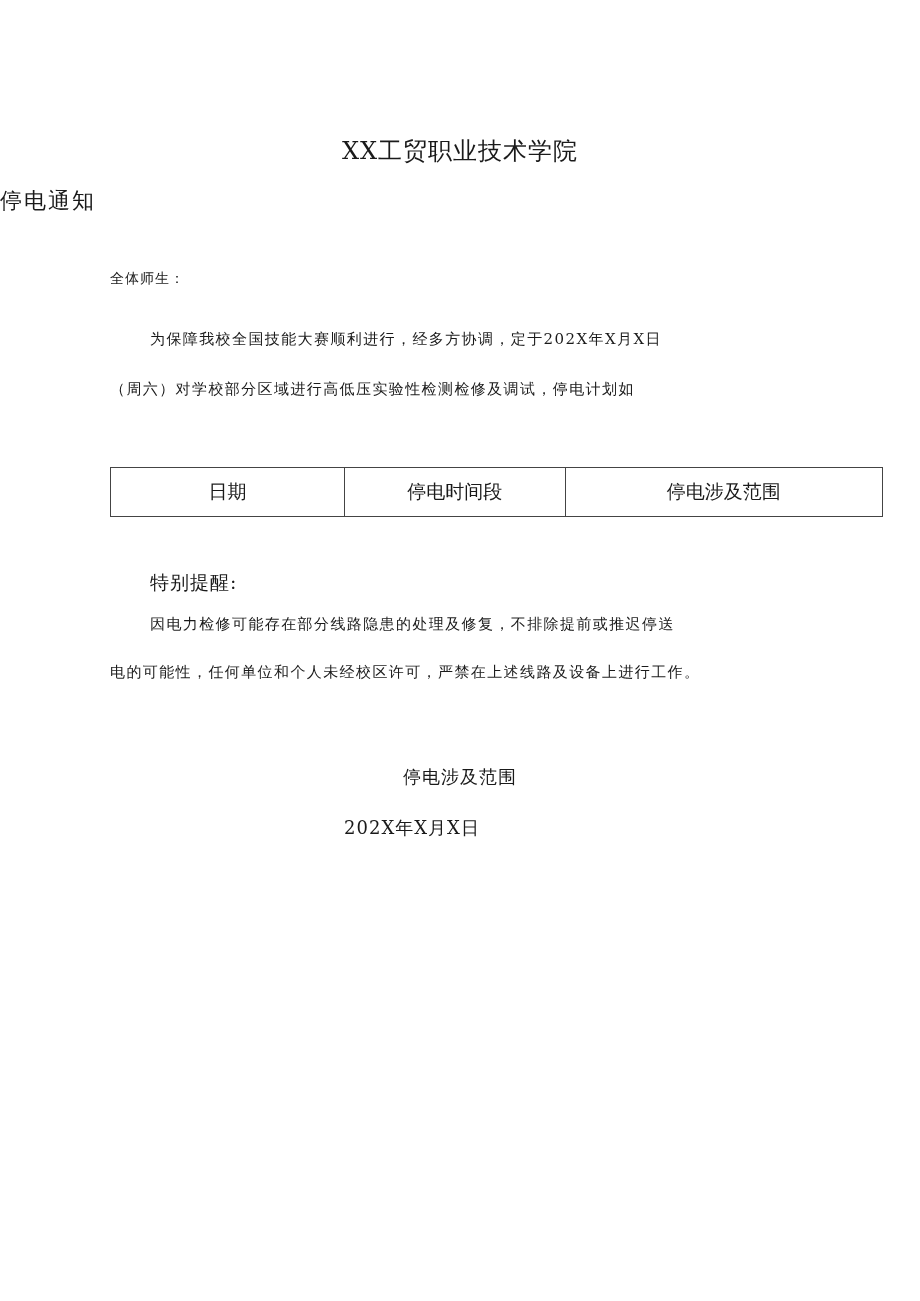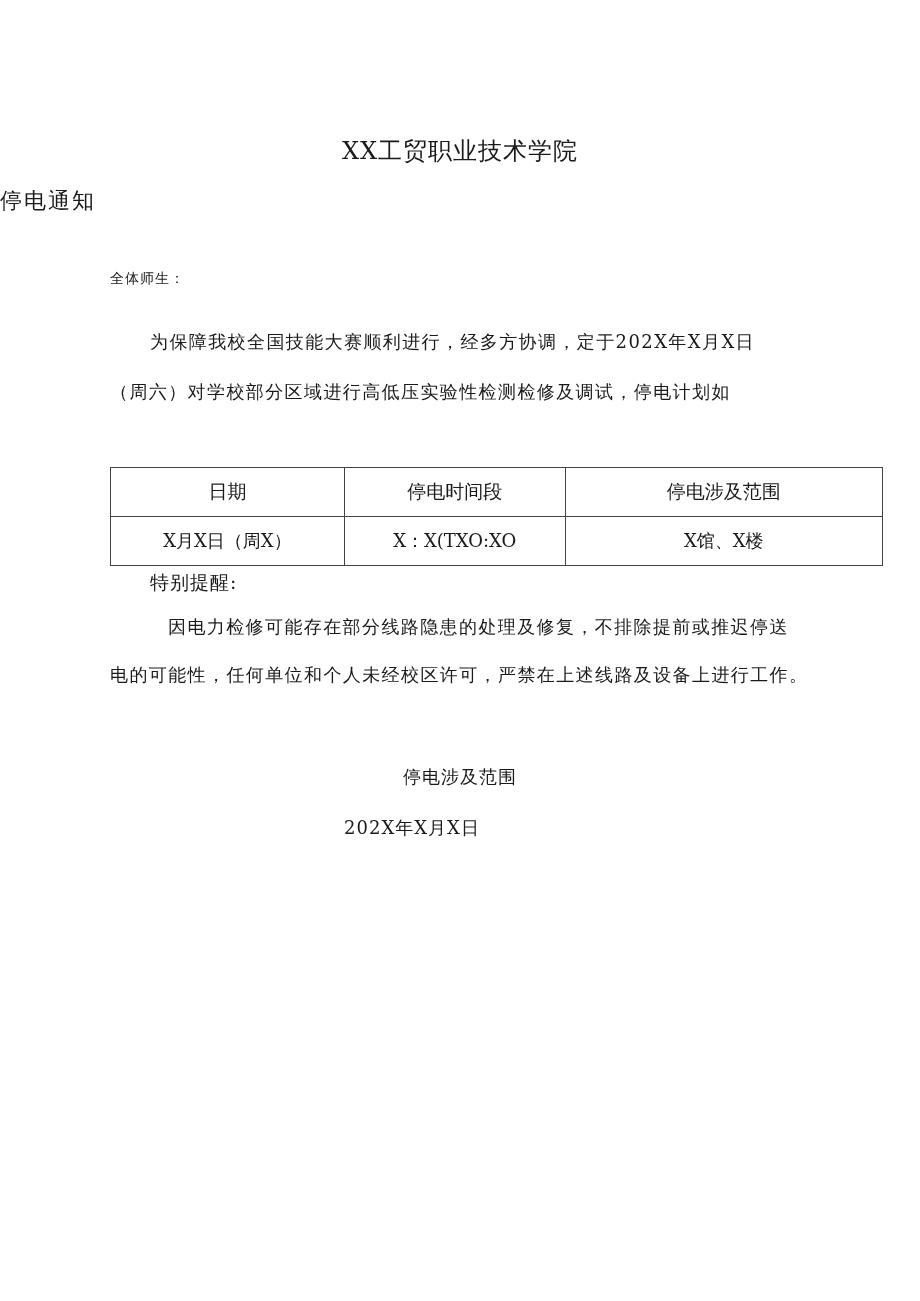--- a/index.html
+++ b/index.html
@@ -18,21 +18,21 @@
   .abs { position: absolute; white-space: nowrap; }
   .title {
     left: 0; width: 920px; text-align: center;
     font-size: 24px; top: 135px; letter-spacing: 1px;
   }
   .subtitle {
     left: 0; width: 920px; 
     font-size: 22px; top: 186px; letter-spacing: 2px;
   }
   .salutation { left: 110px; top: 270px; font-size: 14px; letter-spacing: 1px; }
-  .para { font-size: 18px; letter-spacing: 1.4px; }
+  .para { font-size: 15px; letter-spacing: 1.4px; }
   .p1 { left: 150px; top: 330px; }
   .p2 { left: 110px; top: 380px; }
   table.schedule {
     position: absolute;
     left: 110px; top: 467px;
     width: 773px;
     border-collapse: collapse;
     font-size: 18px;
   }
   table.schedule td, table.schedule th {
@@ -40,21 +40,21 @@
     height: 48px;
     text-align: center;
     font-weight: normal;
     padding: 0;
   }
   table.schedule th { font-size: 19px; }
   .col1 { width: 212px; }
   .col2 { width: 200px; }
   .col3 { width: 288px; }
   .reminder-label { left: 150px; top: 570px; font-size: 19px; letter-spacing: 1px; }
-  .p3 { left: 150px; top: 615px; margin-left: 18px; }
+  .p3 { left: 150px; top: 615px; }
   .p4 { left: 110px; top: 663px; }
   .signature { left: 0; width: 920px; text-align: center; font-size: 18px; top: 765px; letter-spacing: 1px; }
   .date { left: 0; width: 824px; text-align: center; font-size: 18px; top: 816px; letter-spacing: 1px; }
 </style>
 </head>
 <body>
 
 <div class="abs title">XX工贸职业技术学院</div>
 <div class="abs subtitle">停电通知</div>
 
@@ -63,25 +63,20 @@
 <div class="abs para p1">为保障我校全国技能大赛顺利进行，经多方协调，定于202X年X月X日</div>
 <div class="abs para p2">（周六）对学校部分区域进行高低压实验性检测检修及调试，停电计划如</div>
 
 <table class="schedule">
   <tbody>
       <tr>
     <th class="col1">日期</th>
     <th class="col2">停电时间段</th>
     <th class="col3">停电涉及范围</th>
   </tr>
-  <tr>
-    <td>X月X日（周X）</td>
-    <td>X：X(TXO:XO</td>
-    <td>X馆、X楼</td>
-  </tr>
 </tbody>
   </table>
 
 <div class="abs reminder-label">特别提醒:</div>
 <div class="abs para p3">因电力检修可能存在部分线路隐患的处理及修复，不排除提前或推迟停送</div>
 <div class="abs para p4">电的可能性，任何单位和个人未经校区许可，严禁在上述线路及设备上进行工作。</div>
 
 <div class="abs signature">停电涉及范围</div>
 <div class="abs date">202X年X月X日</div>
 

